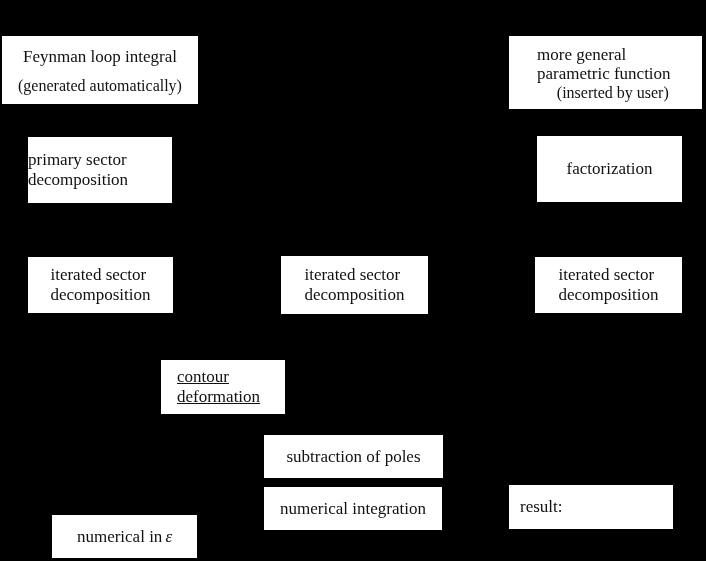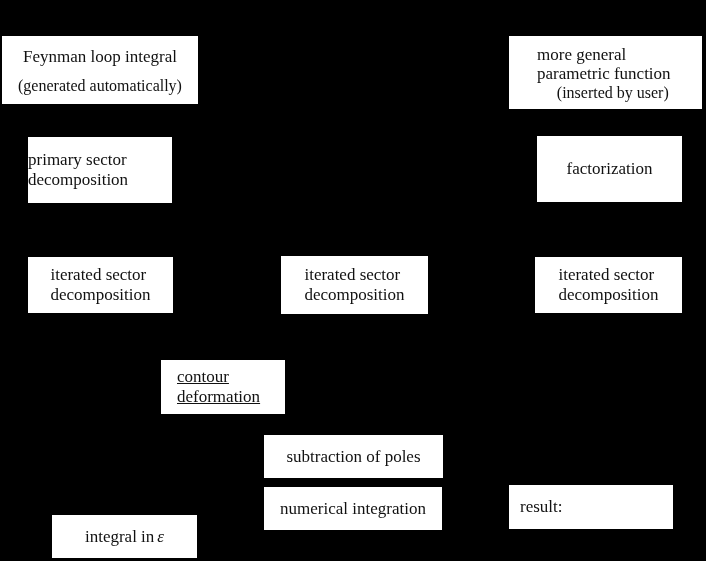--- a/index.html
+++ b/index.html
@@ -109,21 +109,21 @@
       <div>deformation</div>
     </div>
   </div>
 
   <div class="node" id="node-subtraction">
     <div class="centered">subtraction of poles</div>
   </div>
 
   <div class="node" id="node-expansion">
     <div class="centered">
-      <span>integral in</span><span class="sym">ε</span>
+      <span>numerical in</span><span class="sym">ε</span>
     </div>
   </div>
 
   <div class="node" id="node-numerical">
     <div class="centered">numerical integration</div>
   </div>
 
   <div class="node" id="node-result">
     <div class="block">
       <div>result:</div>

